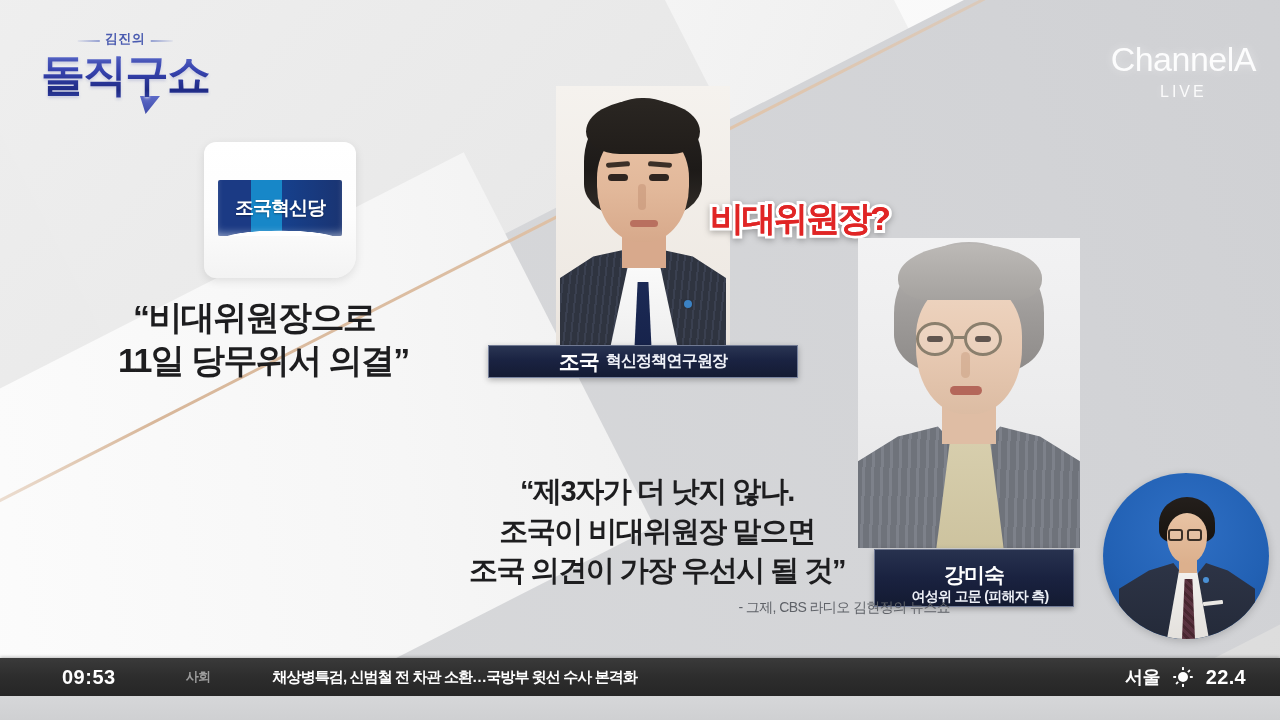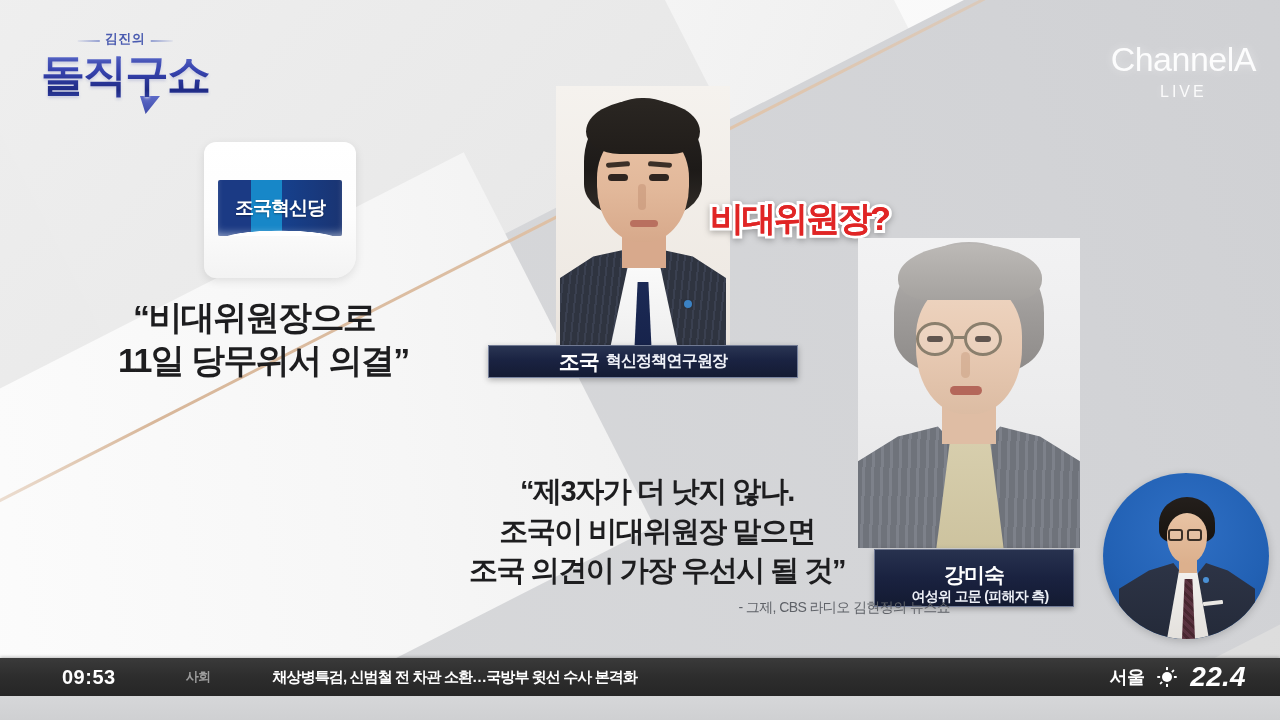--- a/index.html
+++ b/index.html
@@ -325,21 +325,21 @@
   }
   .tk-right { margin-left:auto; margin-right:34px; display:flex; align-items:center; gap:13px; }
   .tk-city { font-size:18px; font-weight:600; color:#fff; letter-spacing:-.6px; }
   .sun-ico { position:relative; width:20px; height:20px; }
   .sun-core { position:absolute; left:5px; top:5px; width:10px; height:10px; border-radius:50%; background:#fff; }
   .sun-ray { position:absolute; left:9px; top:0; width:2px; height:20px; background:#fff; border-radius:1px; }
   .sun-ray:nth-child(3){ transform:rotate(45deg); }
   .sun-ray:nth-child(4){ transform:rotate(90deg); }
   .sun-ray:nth-child(5){ transform:rotate(135deg); }
   .sun-mask { position:absolute; left:3px; top:3px; width:14px; height:14px; border-radius:50%; background:#2d2d2d; }
-  .tk-temp { font-size:28px; font-weight:700; color:#fff; letter-spacing:.3px;font-style:italic; }
+  .tk-temp { font-size:20px; font-weight:700; color:#fff; letter-spacing:.3px; }
 
   .bottom-strip { position:absolute; left:0; bottom:0; width:1280px; height:24px; background:linear-gradient(180deg,#d6d7d9,#cfd0d2); }
 </style>
 </head>
 <body>
 
 <div id="stage">
 
   <div class="bg-base"></div>
   <div class="bg-panel-a"></div>

